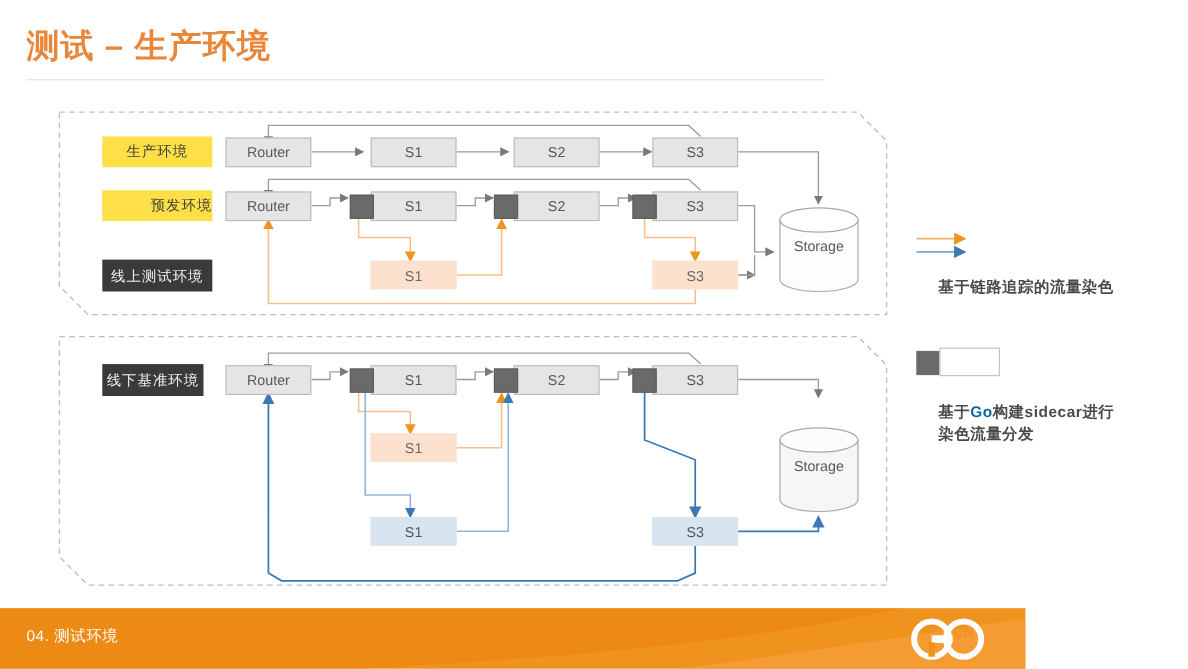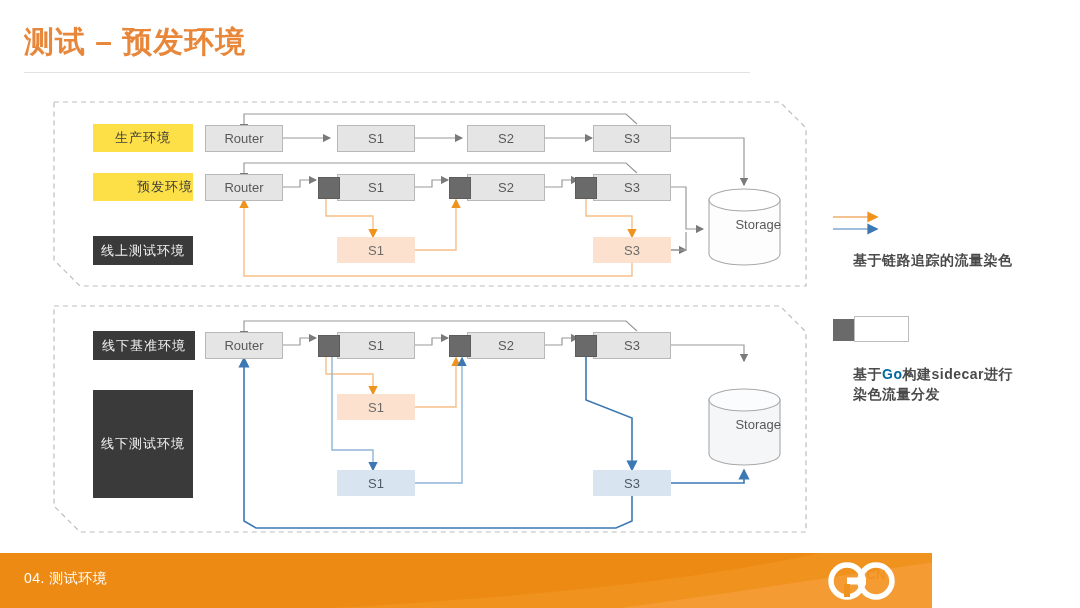--- a/index.html
+++ b/index.html
@@ -48,21 +48,21 @@
   
   .sidecar{
     position:absolute;box-sizing:border-box;
     background:#6A6A6A;border:1px solid #5c5c5c;
   }
 
   
   .storage{position:absolute;}
   .storage .label{
     position:absolute;left:0;right:0;top:46%;
-    text-align:right;font-size:13px;color:#595959;
+    text-align:center;font-size:13px;color:#595959;
     transform:translateY(-50%);
   }
 
   
   .wires{position:absolute;left:0;top:0;width:1080px;height:608px;
          pointer-events:none;}
 
   
   .legend-block{position:absolute;}
   .legend-text{
@@ -86,21 +86,21 @@
     font-size:14px;color:#FFFFFF;letter-spacing:.5px;
     z-index:3;
   }
   #go-logo{position:absolute;right:22px;top:4px;width:96px;height:48px;z-index:3;}
 </style>
 </head>
 <body>
 
 <div class="slide">
 
-  <div id="page-title">测试 – 预发环境</div>
+  <div id="page-title">测试 – 生产环境</div>
   <div id="title-rule"></div>
 
   <div class="dash-box" style="left:53px;top:101px;">
     <svg width="754" height="186" viewBox="0 0 754 186">
       <path d="M1 1 H727 L753 27 V185 H27 L1 159 Z" fill="none" stroke="#BDBDBD" stroke-width="1.2" stroke-dasharray="5 4"></path>
     </svg>
   </div>
 
   <div class="dash-box" style="left:53px;top:305px;">
     <svg width="754" height="228" viewBox="0 0 754 228">
@@ -207,22 +207,21 @@
   <div class="node peach" style="left:593px;top:237px;width:78px;height:26px;">S3</div>
 
   <div class="storage" style="left:708px;top:188px;width:73px;height:78px;">
     <svg width="73" height="78" viewBox="0 0 73 78">
       <path d="M1,12 V66 A35.5,11 0 0 0 72,66 V12 Z" fill="#FDFDFD" stroke="#A8A8A8" stroke-width="1.1"></path>
       <ellipse cx="36.5" cy="12" rx="35.5" ry="11" fill="#FFFFFF" stroke="#A8A8A8" stroke-width="1.1"></ellipse>
     </svg>
     <div class="label">Storage</div>
   </div>
 
-  <div class="env-label dark" style="left:93px;top:331px;width:102px;height:29px;">线下基准环境</div>
-  <div class="env-label dark" style="left:93px;top:390px;width:100px;height:108px;">线下测试环境</div>
+  <div class="env-label dark" style="left:93px;top:331px;width:92px;height:29px;">线下基准环境</div>
 
   <div class="node" style="left:205px;top:332px;width:78px;height:27px;">Router</div>
 
   <div class="node" style="left:337px;top:332px;width:78px;height:27px;">S1</div>
   <div class="sidecar" style="left:318px;top:335px;width:22px;height:22px;"></div>
 
   <div class="node" style="left:467px;top:332px;width:78px;height:27px;">S2</div>
   <div class="sidecar" style="left:449px;top:335px;width:22px;height:22px;"></div>
 
   <div class="node" style="left:593px;top:332px;width:78px;height:27px;">S3</div>

